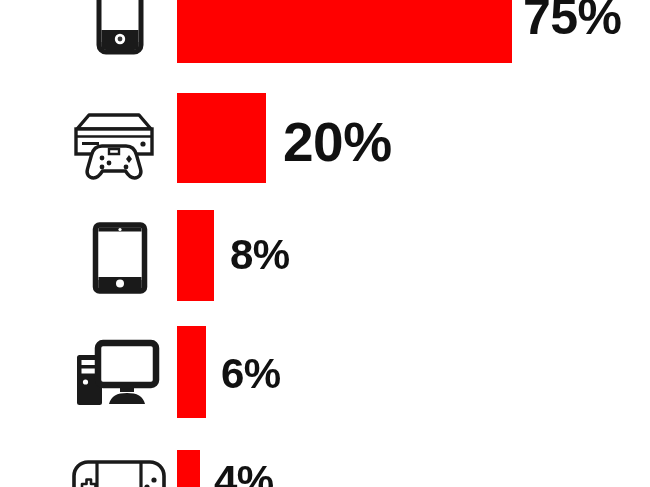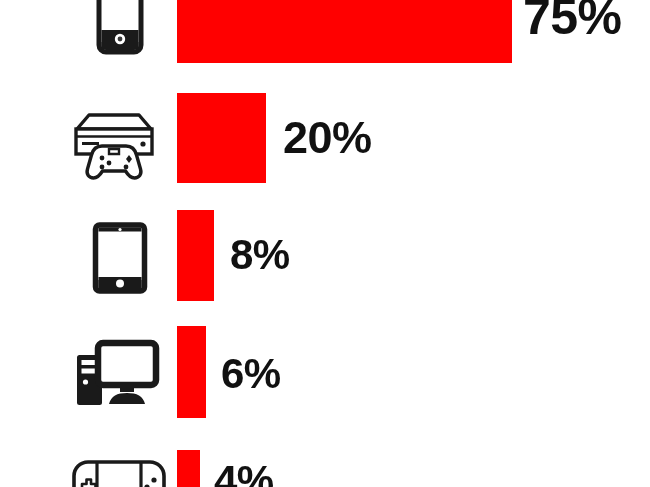--- a/index.html
+++ b/index.html
@@ -88,21 +88,21 @@
                  c-2.5 4 -5 7 -9 7 c-4.4 0 -7.6 -3.4 -6 -9 l4 -14 c1.5 -6 4.5 -9 10.5 -9 z" fill="#ffffff" stroke="#1a1a1a" stroke-width="3.4" stroke-linejoin="round"></path>
         <path d="M40 43 h10 v5 h-10 z" fill="#ffffff" stroke="#1a1a1a" stroke-width="2.4"></path>
         <circle cx="33" cy="52" r="2.4" fill="#1a1a1a"></circle>
         <circle cx="33" cy="61" r="2.4" fill="#1a1a1a"></circle>
         <circle cx="40" cy="57" r="2.4" fill="#1a1a1a"></circle>
         <path d="M60 49 l3 4 l-3 4 l-3 -4 z" fill="#1a1a1a"></path>
         <circle cx="57" cy="61" r="2.4" fill="#1a1a1a"></circle>
       </svg>
     </div>
     <div class="bar" style="left:177px; top:93px; width:89px; height:90px;"></div>
-    <div class="value-label" style="left:283px; top:115px; font-size:45px;">20%</div>
+    <div class="value-label" style="left:283px; top:115px; font-size:55px;">20%</div>
   </div>
 
   <div class="row">
     <div class="icon-cell" style="left:92px; top:222px; width:56px; height:72px;">
       <svg width="56" height="72" viewBox="0 0 56 72">
         <rect x="3.5" y="3" width="49" height="66" rx="4" ry="4" fill="#ffffff" stroke="#1a1a1a" stroke-width="5.5"></rect>
         <rect x="6.5" y="55" width="43" height="11" fill="#1a1a1a"></rect>
         <path d="M6.5 58 h43 v7 a3.5 3.5 0 0 1 -3.5 3.5 h-36 a3.5 3.5 0 0 1 -3.5 -3.5 z" fill="#1a1a1a"></path>
         <circle cx="28" cy="61.5" r="4" fill="#ffffff"></circle>
         <rect x="6.5" y="5.5" width="43" height="4" fill="#1a1a1a"></rect>

